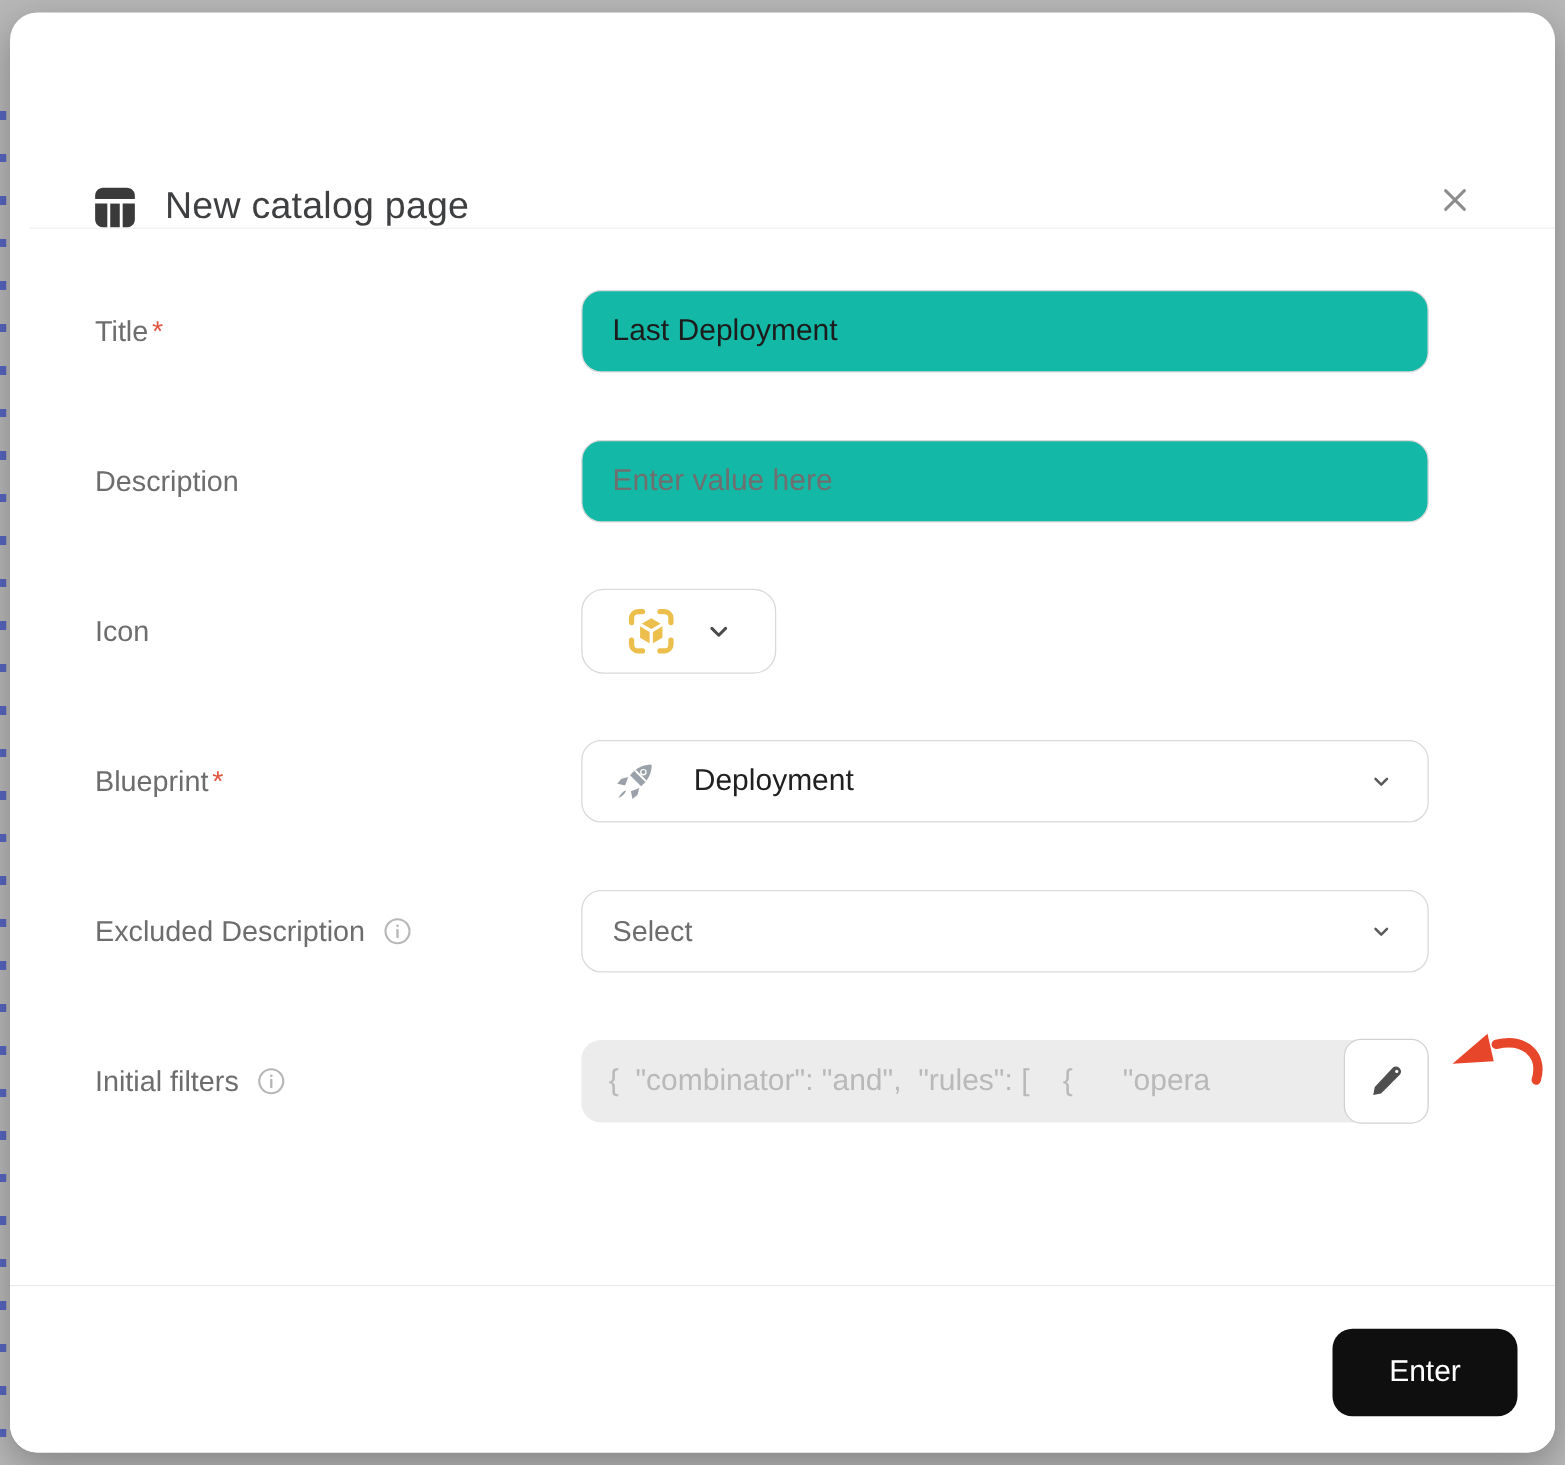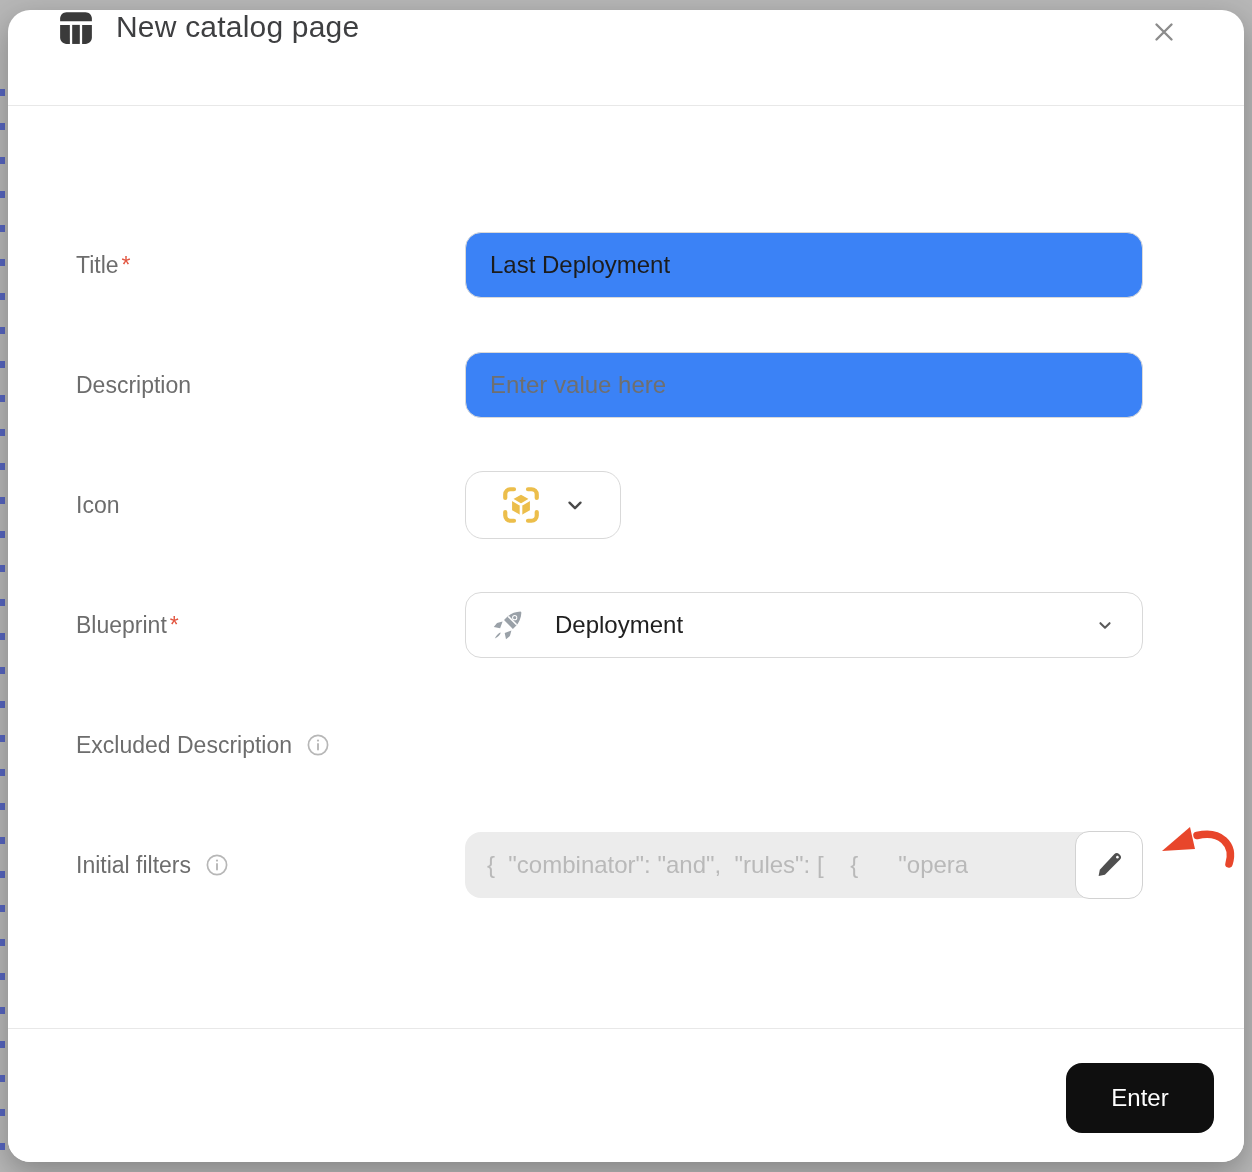--- a/index.html
+++ b/index.html
@@ -17,43 +17,43 @@
       #4c5cc0 27px, #4c5cc0 34px);
     opacity:.9;
   }
   .modal {
     position:absolute; left:8px; top:10px; width:1236px; height:1152px;
     background:#ffffff; border-radius:22px;
     box-shadow:0 10px 30px rgba(0,0,0,.28);
   }
   
   .modal-header {
-    position:absolute; top:0; left:0; right:0; height:96px;
-    display:flex; align-items:flex-start; justify-content:space-between;
+    position:absolute; top:0; left:16px; right:0; height:173px;
+    display:flex; align-items:flex-end; justify-content:space-between;
     padding:0 58px 0 50px;
     border-bottom:1px solid #e8e8e8;
     border-radius:22px 22px 0 0;
   }
   .header-left { display:flex; align-items:center; gap:22px; }
   .modal-title { font-size:30px; font-weight:500; color:#3e3f41; letter-spacing:.2px; }
   .close-btn { background:none; border:none; cursor:pointer; padding:6px; line-height:0; }
   
   .form-row { position:absolute; left:68px; width:1067px; height:66px; }
   .row-label {
     position:absolute; left:0; top:0; height:66px;
     display:flex; align-items:center; gap:14px;
     font-size:23px; color:#6d6d6d;
   }
   .req { color:#e25540; font-size:23px; margin-left:1px; }
   .control { position:absolute; left:389px; top:0; width:678px; height:66px; }
   .text-input {
     width:100%; height:100%;
     border:1.5px solid #d9d9d9; border-radius:16px;
     padding:0 24px; font-size:24px; color:#1c1c1c;
-    font-family:inherit; background:#3b82f6; outline:none;
+    font-family:inherit; background:#14b8a6; outline:none;
   }
   .text-input::placeholder { color:#6f6f6f; opacity:1; }
   .icon-select {
     position:absolute; left:389px; top:-1px; width:156px; height:68px;
     border:1.5px solid #d9d9d9; border-radius:18px; background:#fff;
     display:flex; align-items:center; justify-content:center; gap:22px;
     cursor:pointer;
   }
   .select-box {
     width:100%; height:100%;
@@ -196,20 +196,30 @@
     <div class="row-label">
       <span>Excluded Description</span>
       <span class="icon-wrap">
         <svg width="24" height="24" viewBox="0 0 24 24" fill="none">
           <circle cx="12" cy="12" r="9.6" stroke="#b7b7b7" stroke-width="1.7"></circle>
           <path d="M12 11 v5.6" stroke="#b7b7b7" stroke-width="1.9" stroke-linecap="round"></path>
           <circle cx="12" cy="7.6" r="1.1" fill="#b7b7b7"></circle>
         </svg>
       </span>
     </div>
+    <div class="control">
+      <div class="select-box">
+        <span class="select-placeholder">Select</span>
+        <span class="chevron-right icon-wrap">
+          <svg width="22" height="22" viewBox="0 0 24 24" fill="none">
+            <path d="M7 10 l5 5 5-5" stroke="#5a5a5a" stroke-width="2.2" stroke-linecap="round" stroke-linejoin="round"></path>
+          </svg>
+        </span>
+      </div>
+    </div>
   </div>
 
   <div class="form-row" style="top:822px">
     <div class="row-label">
       <span>Initial filters</span>
       <span class="icon-wrap">
         <svg width="24" height="24" viewBox="0 0 24 24" fill="none">
           <circle cx="12" cy="12" r="9.6" stroke="#b7b7b7" stroke-width="1.7"></circle>
           <path d="M12 11 v5.6" stroke="#b7b7b7" stroke-width="1.9" stroke-linecap="round"></path>
           <circle cx="12" cy="7.6" r="1.1" fill="#b7b7b7"></circle>

